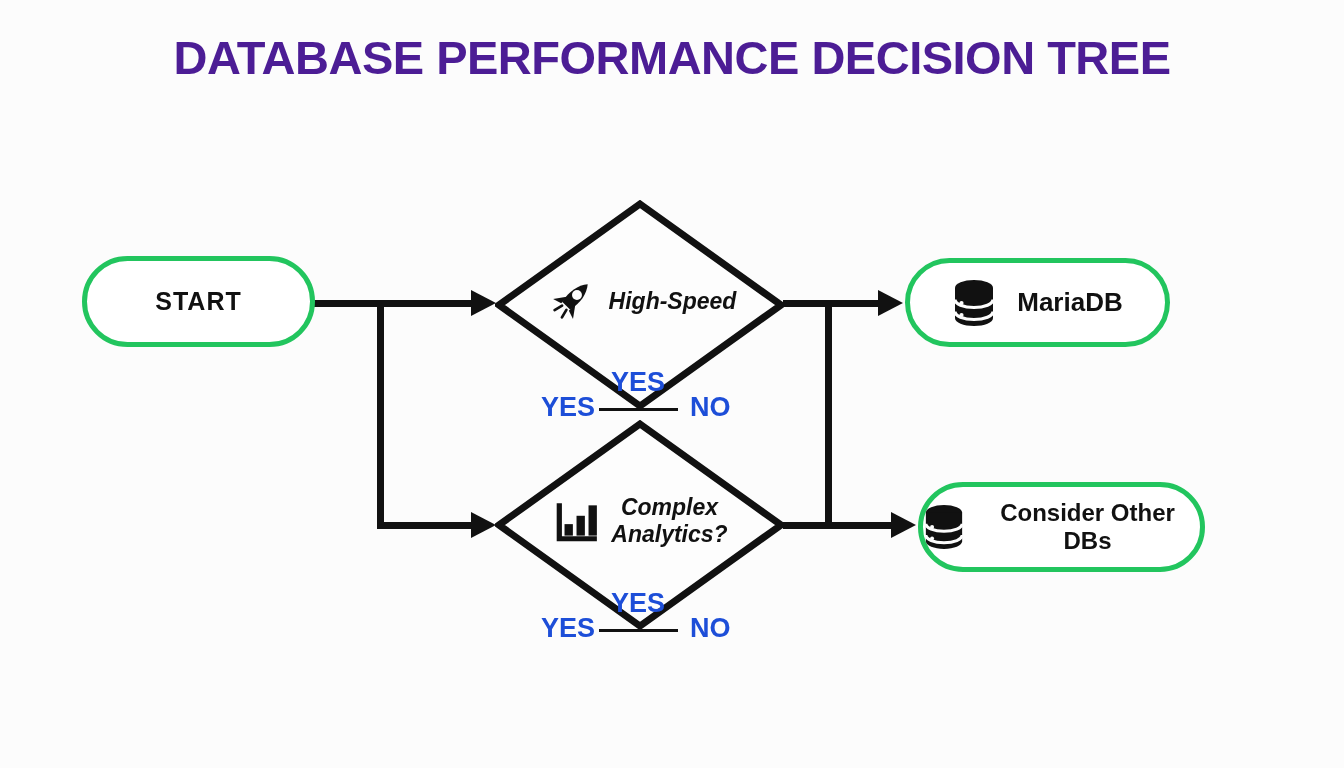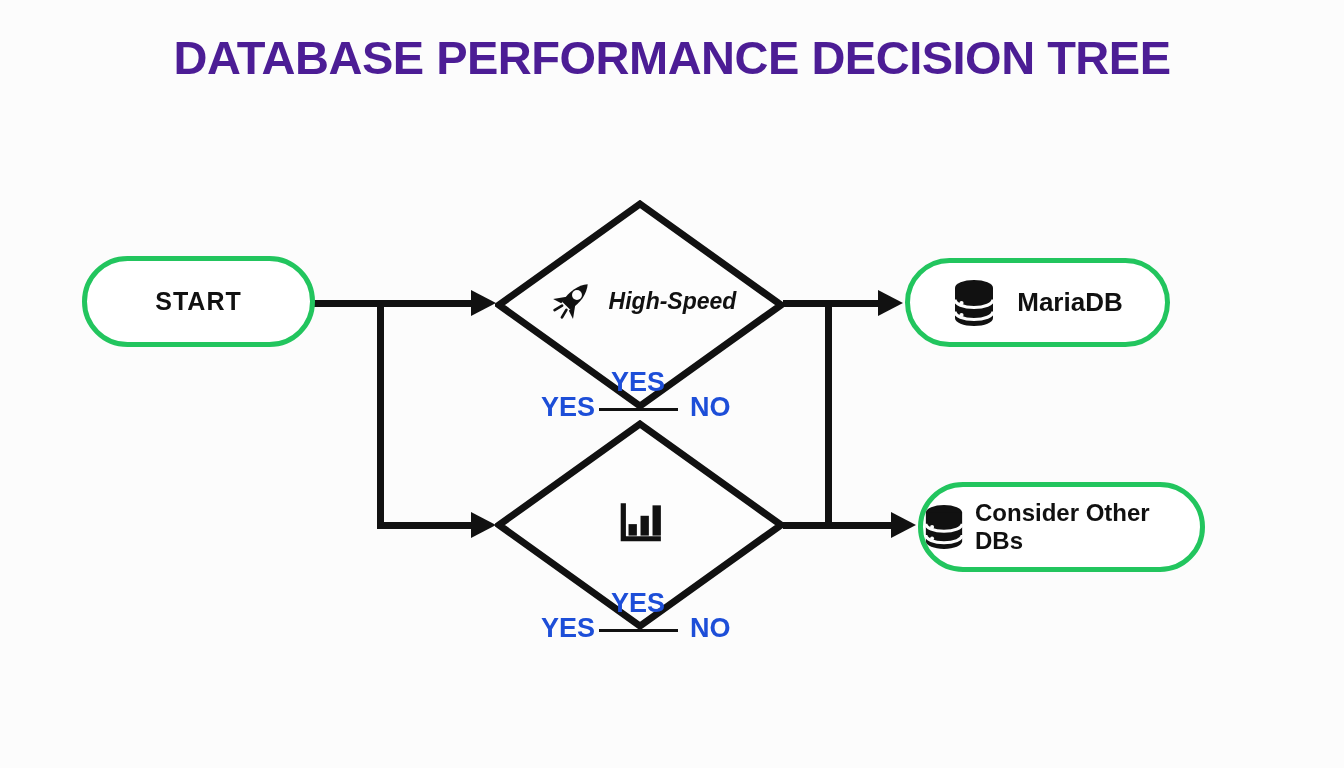--- a/index.html
+++ b/index.html
@@ -11,21 +11,21 @@
     position:absolute;left:0;top:30px;width:100%;text-align:center;
     font-size:47px;font-weight:bold;letter-spacing:-0.5px;color:#4c1d95;white-space:nowrap;
   }
   .node{
     position:absolute;background:#ffffff;border:5px solid #22c55e;box-sizing:border-box;
     display:flex;align-items:center;justify-content:center;
   }
   .terminal{border-radius:48px;}
   #start{left:82px;top:256px;width:233px;height:91px;font-size:25px;font-weight:bold;letter-spacing:1px;}
   #mariadb{left:905px;top:258px;width:265px;height:89px;gap:21px;font-size:26px;font-weight:bold;}
-  #other-dbs{left:918px;top:482px;width:287px;height:90px;gap:10px;font-size:24px;font-weight:bold;}
+  #other-dbs{left:918px;top:482px;width:287px;height:90px;gap:10px;font-size:24px;font-weight:bold;text-align:center;}
   .diamond{position:absolute;width:290px;height:210px;}
   #decision1{left:495px;top:200px;}
   #decision2{left:495px;top:420px;}
   .diamond .shape{position:absolute;left:0;top:0;}
   .diamond .content{
     position:absolute;left:0;top:0;right:0;bottom:0;
     display:flex;align-items:center;justify-content:center;gap:11px;margin-top:-8px;
   }
   .decision-text{font-size:23px;font-weight:bold;line-height:27px;text-align:center;font-style:italic;}
   .line{position:absolute;background:#111;}
@@ -110,20 +110,24 @@
     <svg class="shape" width="290" height="210" viewBox="0 0 290 210">
       <polygon points="145,4 286,105 145,206 4,105" fill="#fdfdfd" stroke="#111" stroke-width="7"></polygon>
     </svg>
     <div class="content">
       <svg class="icon" width="48" height="48" viewBox="0 0 46 46">
         <path d="M7 6 L7 40 L43 40" fill="none" stroke="#111" stroke-width="5"></path>
         <rect x="12" y="26" width="8" height="11" fill="#111"></rect>
         <rect x="23.5" y="18" width="8" height="19" fill="#111"></rect>
         <rect x="35" y="8" width="8" height="29" fill="#111"></rect>
       </svg>
+      <div class="decision-text">
+        <div>Complex</div>
+        <div>Analytics?</div>
+      </div>
     </div>
   </div>
 
   <div class="edge-label lbl-center" id="d2-yes-center">YES</div>
   <div class="edge-label lbl-right" id="d2-yes-left">YES</div>
   <div class="edge-label" id="d2-no-right">NO</div>
   <div class="baseline-rule" id="d2-rule"></div>
 
   <div class="node terminal" id="mariadb">
     <svg class="icon" width="44" height="48" viewBox="0 0 44 48">

